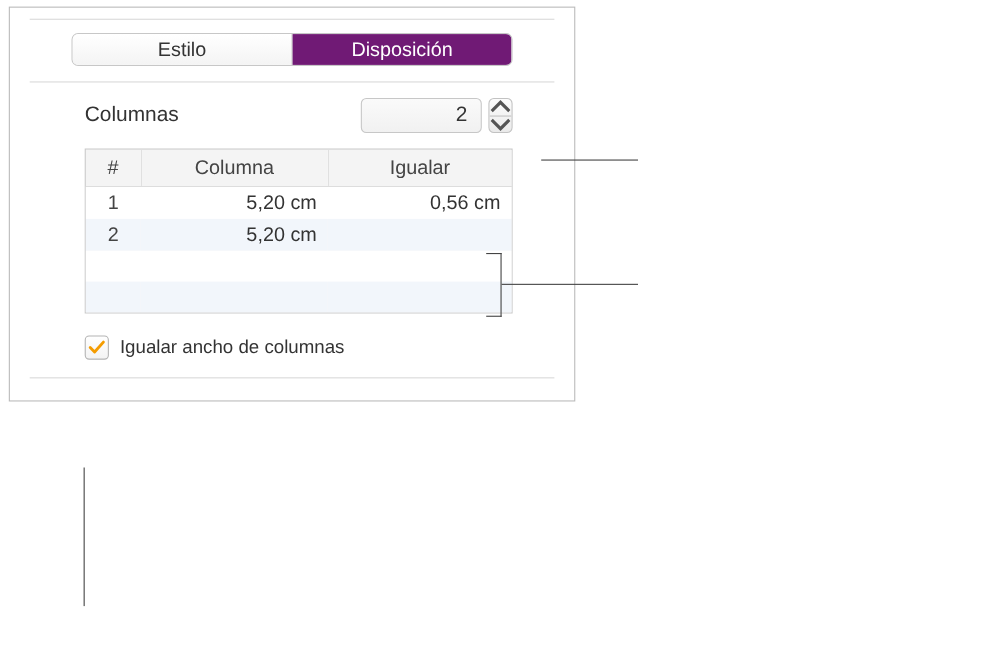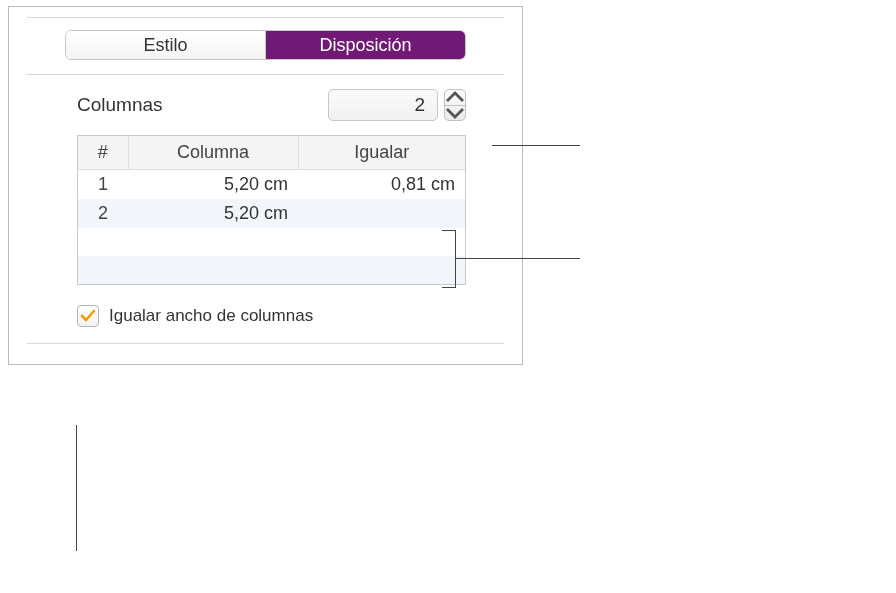--- a/index.html
+++ b/index.html
@@ -257,21 +257,21 @@
           <tr>
             <th class="col-num-h">#</th>
             <th class="col-col-h">Columna</th>
             <th>Igualar</th>
           </tr>
         </thead>
         <tbody>
           <tr>
             <td class="col-num">1</td>
             <td>5,20 cm</td>
-            <td>0,81 cm</td>
+            <td>0,56 cm</td>
           </tr>
           <tr>
             <td class="col-num">2</td>
             <td>5,20 cm</td>
             <td></td>
           </tr>
           <tr class="empty">
               <td></td>
               <td></td>
               <td></td>

